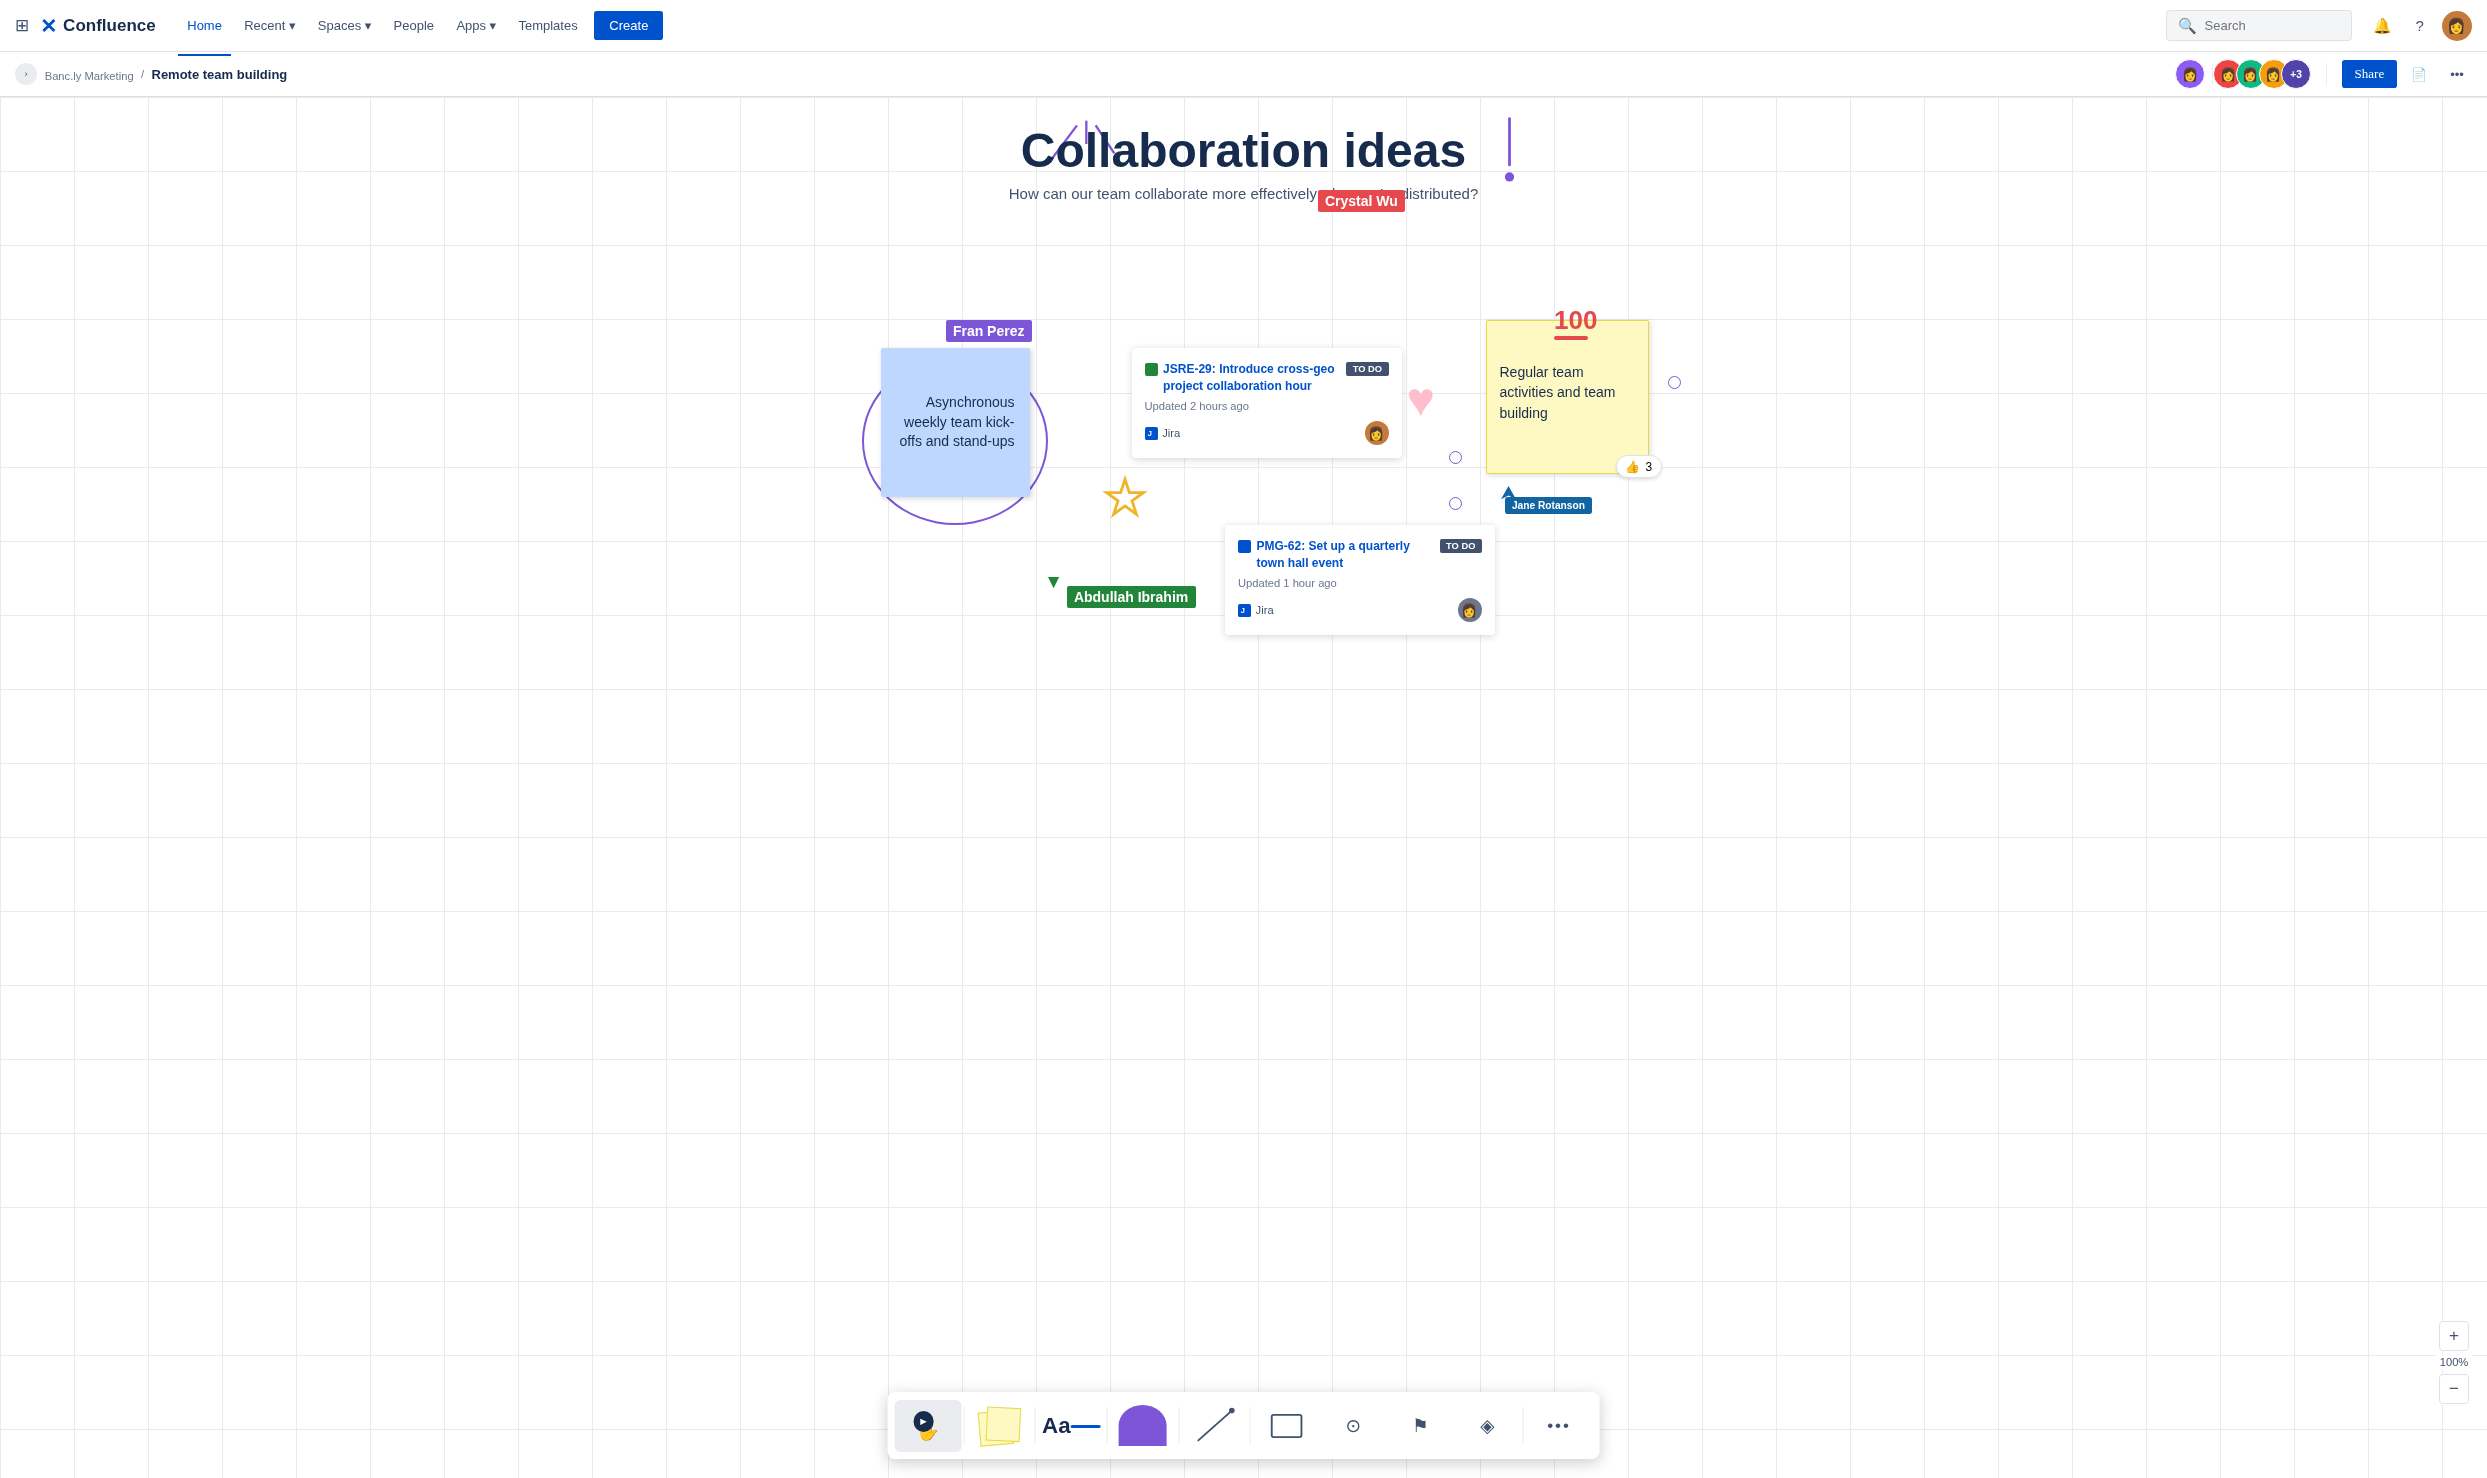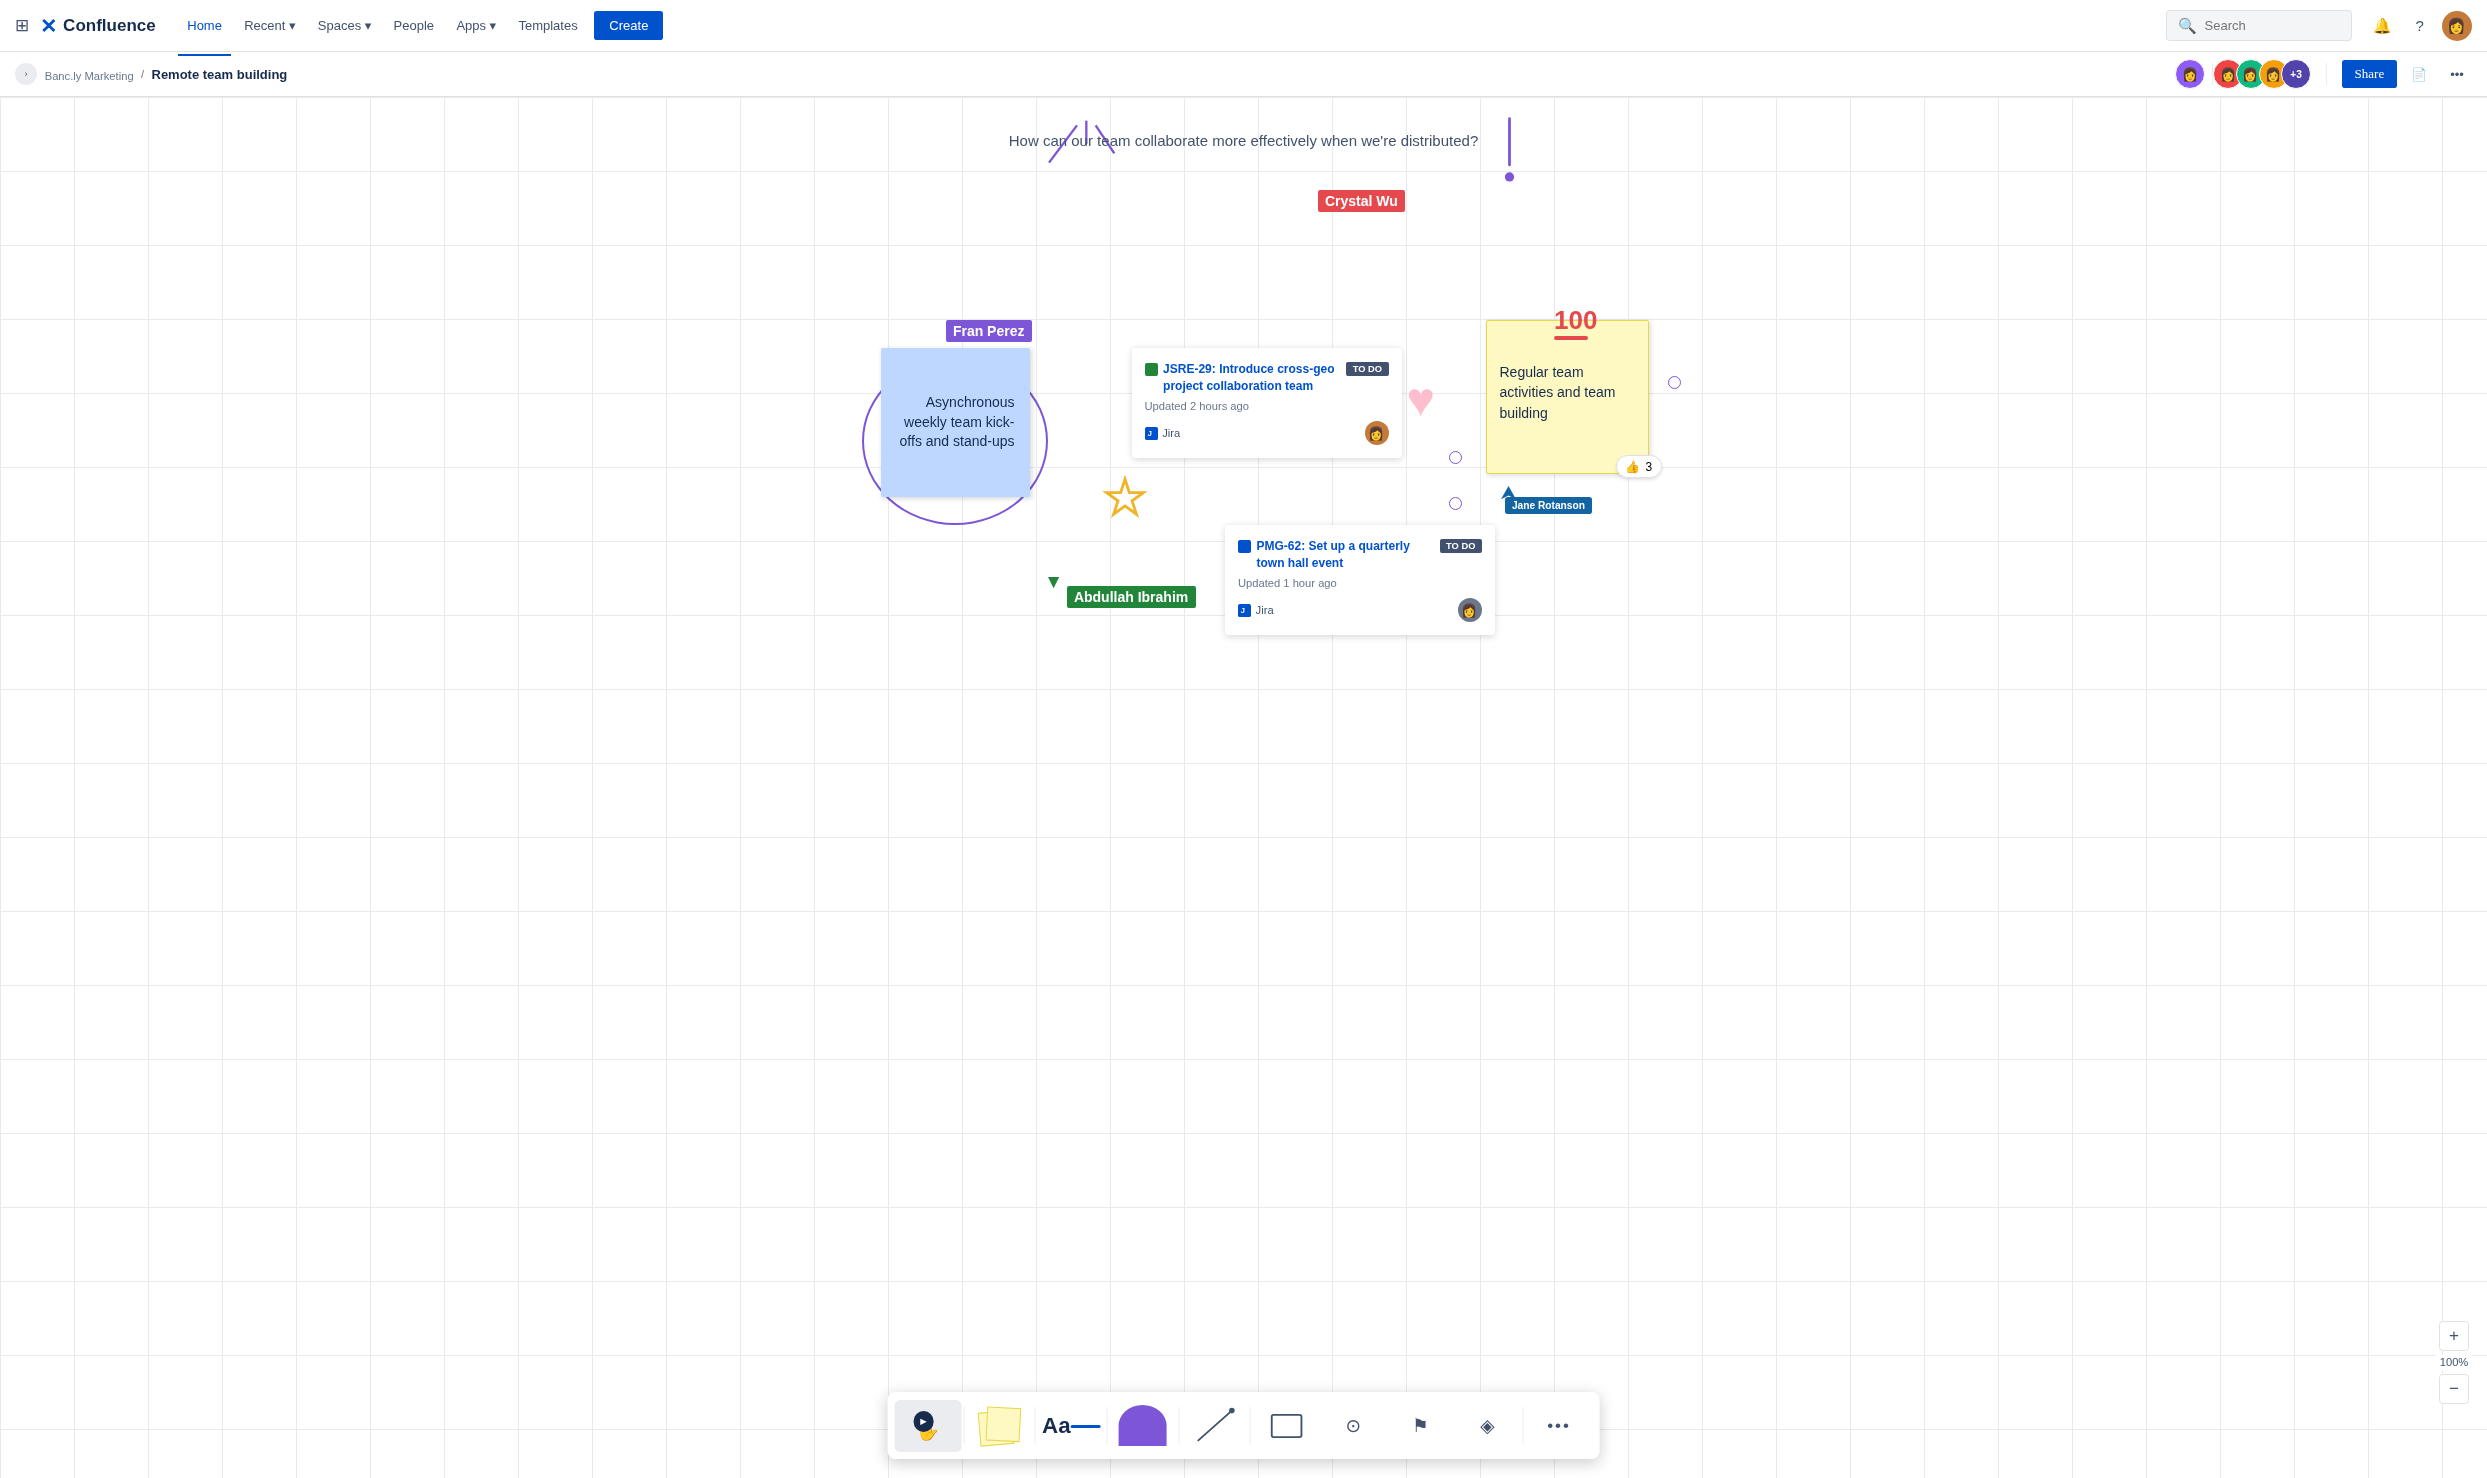--- a/index.html
+++ b/index.html
@@ -396,20 +396,21 @@
       <line x1="70" y1="5" x2="70" y2="30" stroke="#7c56d6" stroke-width="2.5"></line>
       <line x1="80" y1="10" x2="100" y2="40" stroke="#7c56d6" stroke-width="2.5"></line>
     </svg>
 
     <svg style="position:absolute;top:17px;left:calc(50% + 242px);width:47px;height:74px;z-index:5;" viewBox="0 0 50 80">
       <line x1="25" y1="5" x2="25" y2="55" stroke="#7c56d6" stroke-width="3" stroke-linecap="round"></line>
       <circle cx="25" cy="68" r="5" fill="#7c56d6"></circle>
     </svg>
 
     <div class="main-title">
+      <h1>Collaboration ideas</h1>
       <p>How can our team collaborate more effectively when we're distributed?</p>
     </div>
 
     <div style="position:absolute;top:93px;left:calc(50% + 74px);z-index:25;">
       <div class="cursor-label crystal-label">Crystal Wu</div>
       <svg width="11.2" height="11.2" style="position:absolute;top:100%;left:3.7px;" viewBox="0 0 12 12">
         <polygon points="0,0 10,4 4,10" fill="#e5484d"></polygon>
       </svg>
     </div>
 
@@ -424,21 +425,21 @@
       <div class="sticky-circle-purple" style="top:9.3px;left:-18.6px;"></div>
       <div class="sticky-blue">
         <p>Asynchronous weekly team kick-offs and stand-ups</p>
       </div>
     </div>
 
     <div class="jira-card" style="top:251px;left:calc(50% - 112px);">
       <div class="jira-card-header">
         <div class="jira-card-title">
           <div style="width:13px;height:13px;background:#22863a;border-radius:1.9px;flex-shrink:0;margin-top:1.9px;"></div>
-          <span><span>JSRE-29: </span><span>Introduce cross-geo project collaboration team</span></span>
+          <span><span>JSRE-29: </span><span>Introduce cross-geo project collaboration hour</span></span>
         </div>
         <span class="jira-badge">TO DO</span>
       </div>
       <div class="jira-card-meta">Updated 2 hours ago</div>
       <div class="jira-card-footer">
         <div class="jira-source">
           <svg width="13" height="13" viewBox="0 0 14 14" style="font-size:12px">
             <rect width="14" height="14" rx="2" fill="#0052cc"></rect>
             <text x="3" y="10" fill="#fff" font-size="8" font-weight="bold">J</text>
           </svg>

